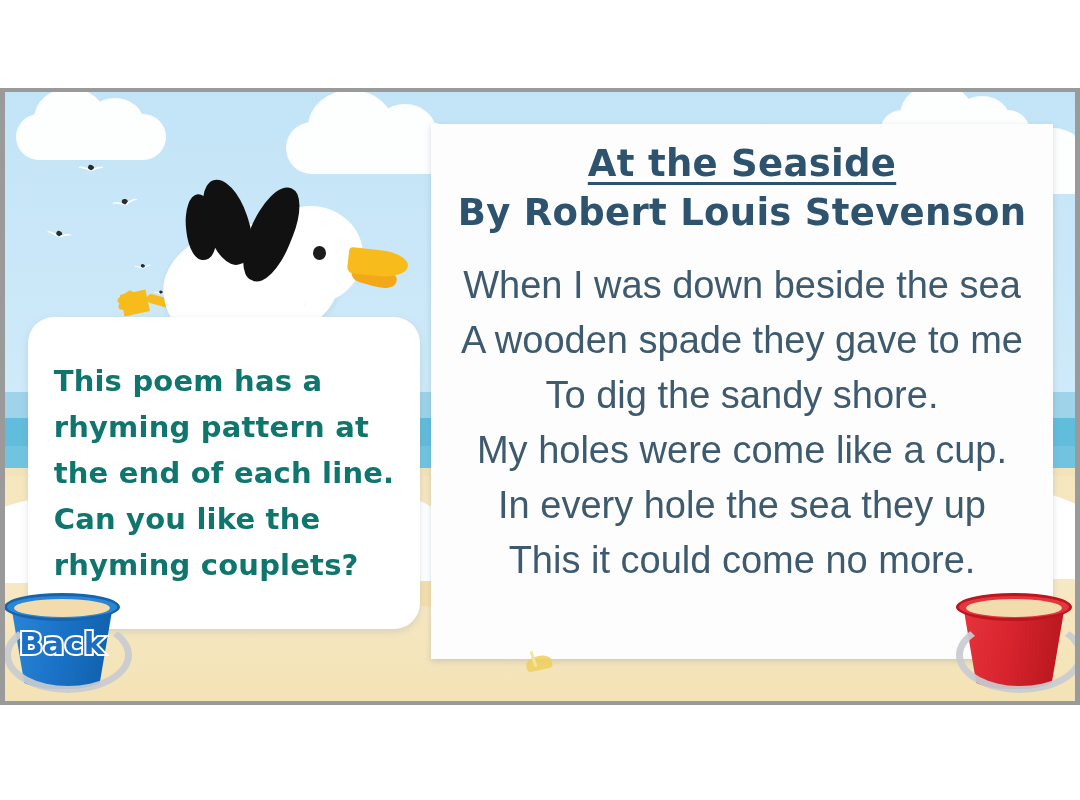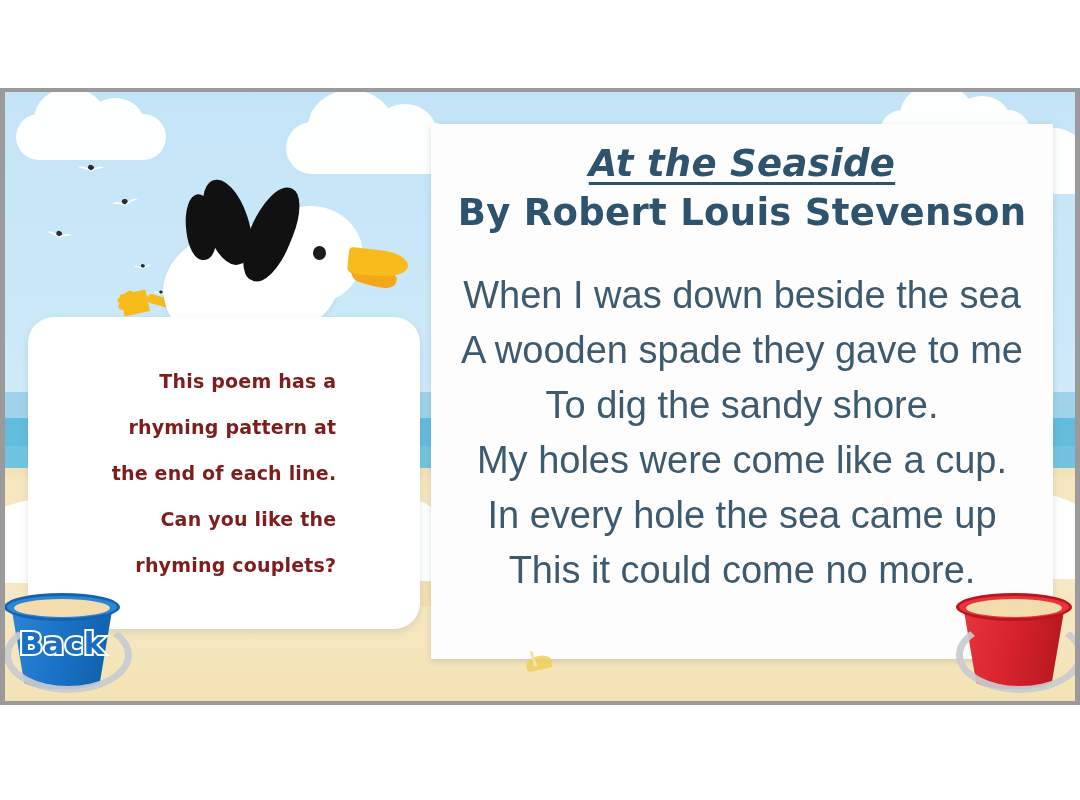--- a/index.html
+++ b/index.html
@@ -96,44 +96,43 @@
     display:flex;align-items:center;justify-content:center;
   }
   #bubble-tail{
     position:absolute;left:237px;top:160px;width:0;height:0;z-index:29;
     border-left:44px solid transparent;border-right:44px solid transparent;
     border-bottom:92px solid #ffffff;
     transform:rotate(8deg);
   }
   #bubble-text{
     font-family:"DejaVu Sans",sans-serif;
-    font-weight:bold;font-size:19px;line-height:46px;
-    color:#7f1d1d;text-align:right;letter-spacing:.2px;padding:0 14px;
+    font-weight:bold;font-size:29px;line-height:46px;
+    color:#0f766e;text-align:left;letter-spacing:.2px;padding:0 14px;
   }
 
   
   #poem{
     position:absolute;left:431px;top:32px;width:622px;height:535px;
     background:#fdfdfd;z-index:30;
     box-shadow:0 2px 6px rgba(90,120,140,.25);
     padding:18px 12px 0 12px;box-sizing:border-box;
   }
   #poem-title{
     font-family:"DejaVu Sans",sans-serif;
     font-weight:bold;font-size:37px;color:#2e536e;text-align:center;
     text-decoration:underline;text-underline-offset:6px;
     letter-spacing:.3px;
-    font-style:italic;
   }
   #poem-author{
     font-family:"DejaVu Sans",sans-serif;
     font-weight:bold;font-size:37px;color:#2e536e;text-align:center;
     margin-top:6px;letter-spacing:.3px;
   }
-  #poem-body{margin-top:34px;}
+  #poem-body{margin-top:24px;}
   .poem-line{
     font-family:"Liberation Sans",sans-serif;
     font-weight:400;font-size:38px;line-height:55px;
     color:#3d5a6e;text-align:center;white-space:nowrap;
   }
   .deckchair{position:absolute;right:28px;top:280px;width:62px;height:160px;z-index:10;}
 
   
   #watermark{
     position:absolute;left:0;top:590px;width:100%;text-align:center;z-index:40;
@@ -262,21 +261,21 @@
   </div>
 
   <div id="poem">
     <div id="poem-title">At the Seaside</div>
     <div id="poem-author">By Robert Louis Stevenson</div>
     <div id="poem-body">
       <div class="poem-line">When I was down beside the sea</div>
       <div class="poem-line">A wooden spade they gave to me</div>
       <div class="poem-line">To dig the sandy shore.</div>
       <div class="poem-line">My holes were come like a cup.</div>
-      <div class="poem-line">In every hole the sea came up</div>
+      <div class="poem-line">In every hole the sea they up</div>
       <div class="poem-line">This it could come no more.</div>
     </div>
   </div>
 
   <div id="wm-shell">
     <div style="position:absolute;left:2px;top:6px;width:26px;height:14px;background:#f0cf5c;border-radius:50% 50% 4px 4px;opacity:.85;transform:rotate(-12deg);"></div>
     <div style="position:absolute;left:8px;top:1px;width:3px;height:16px;background:#f7e39a;transform:rotate(-18deg);"></div>
   </div>
 
   <div class="bucket" id="btn-back">

